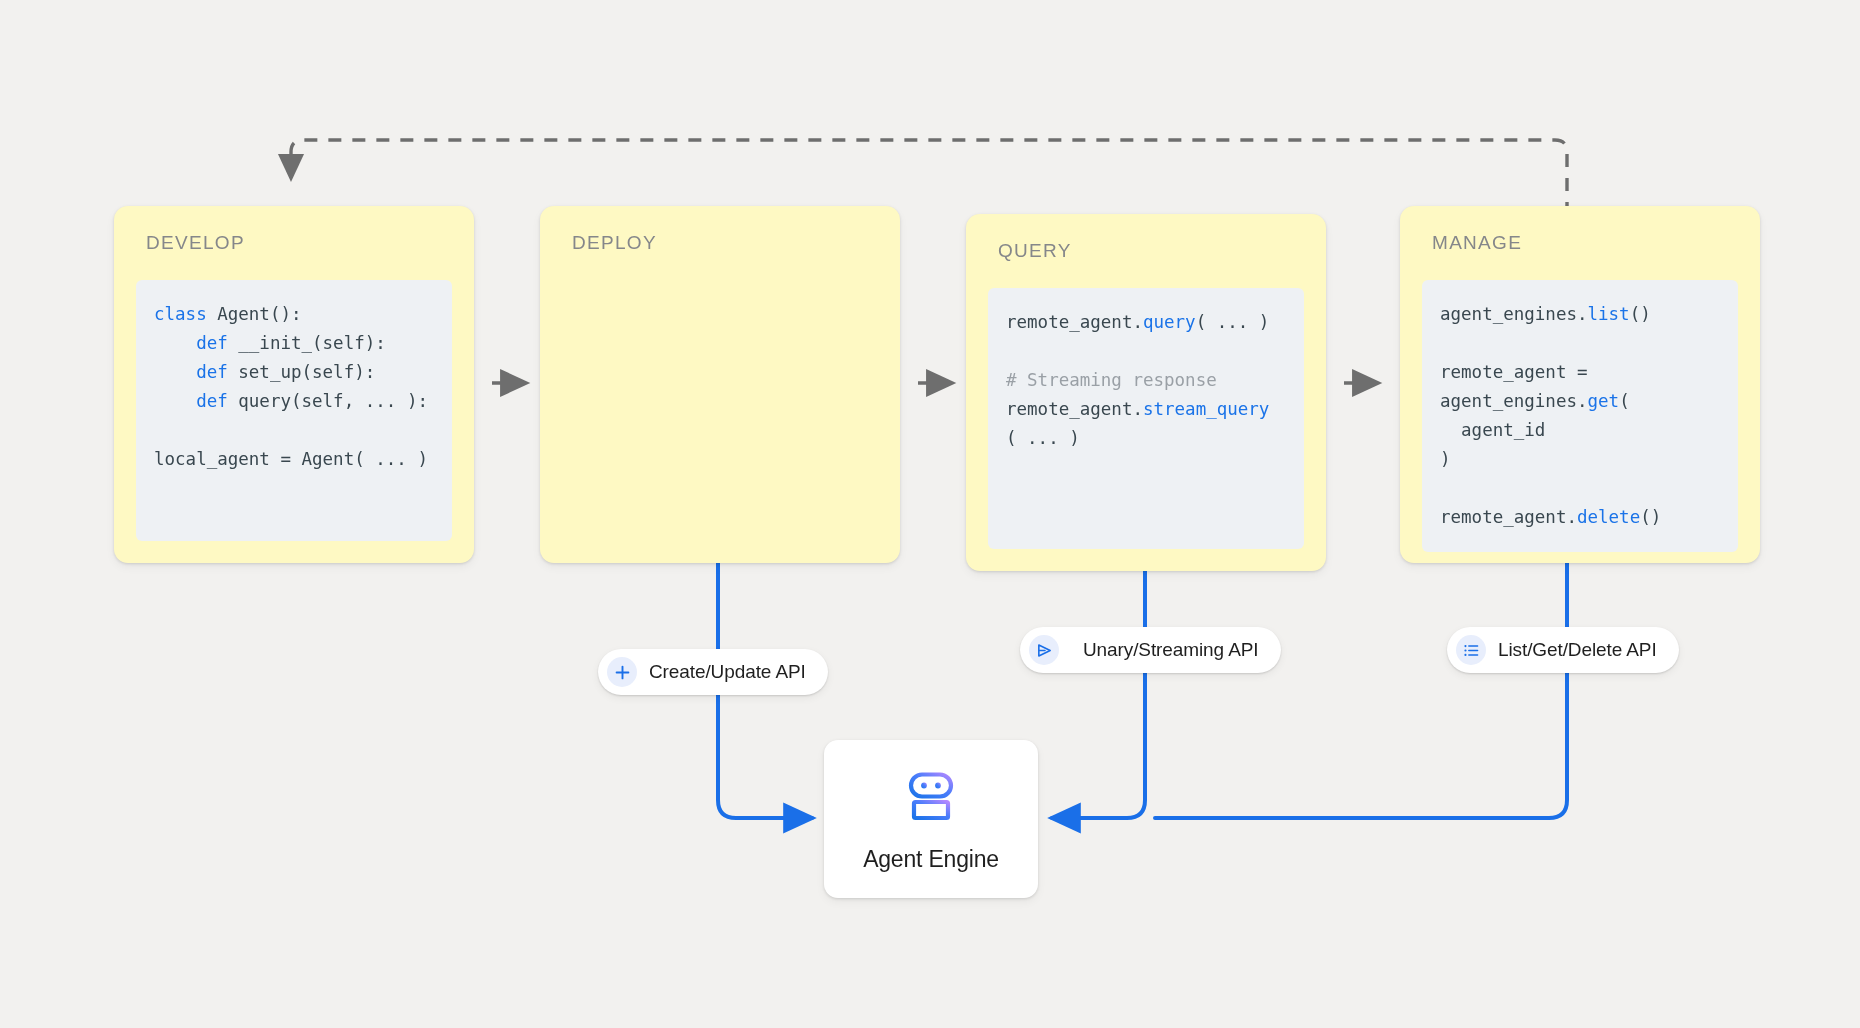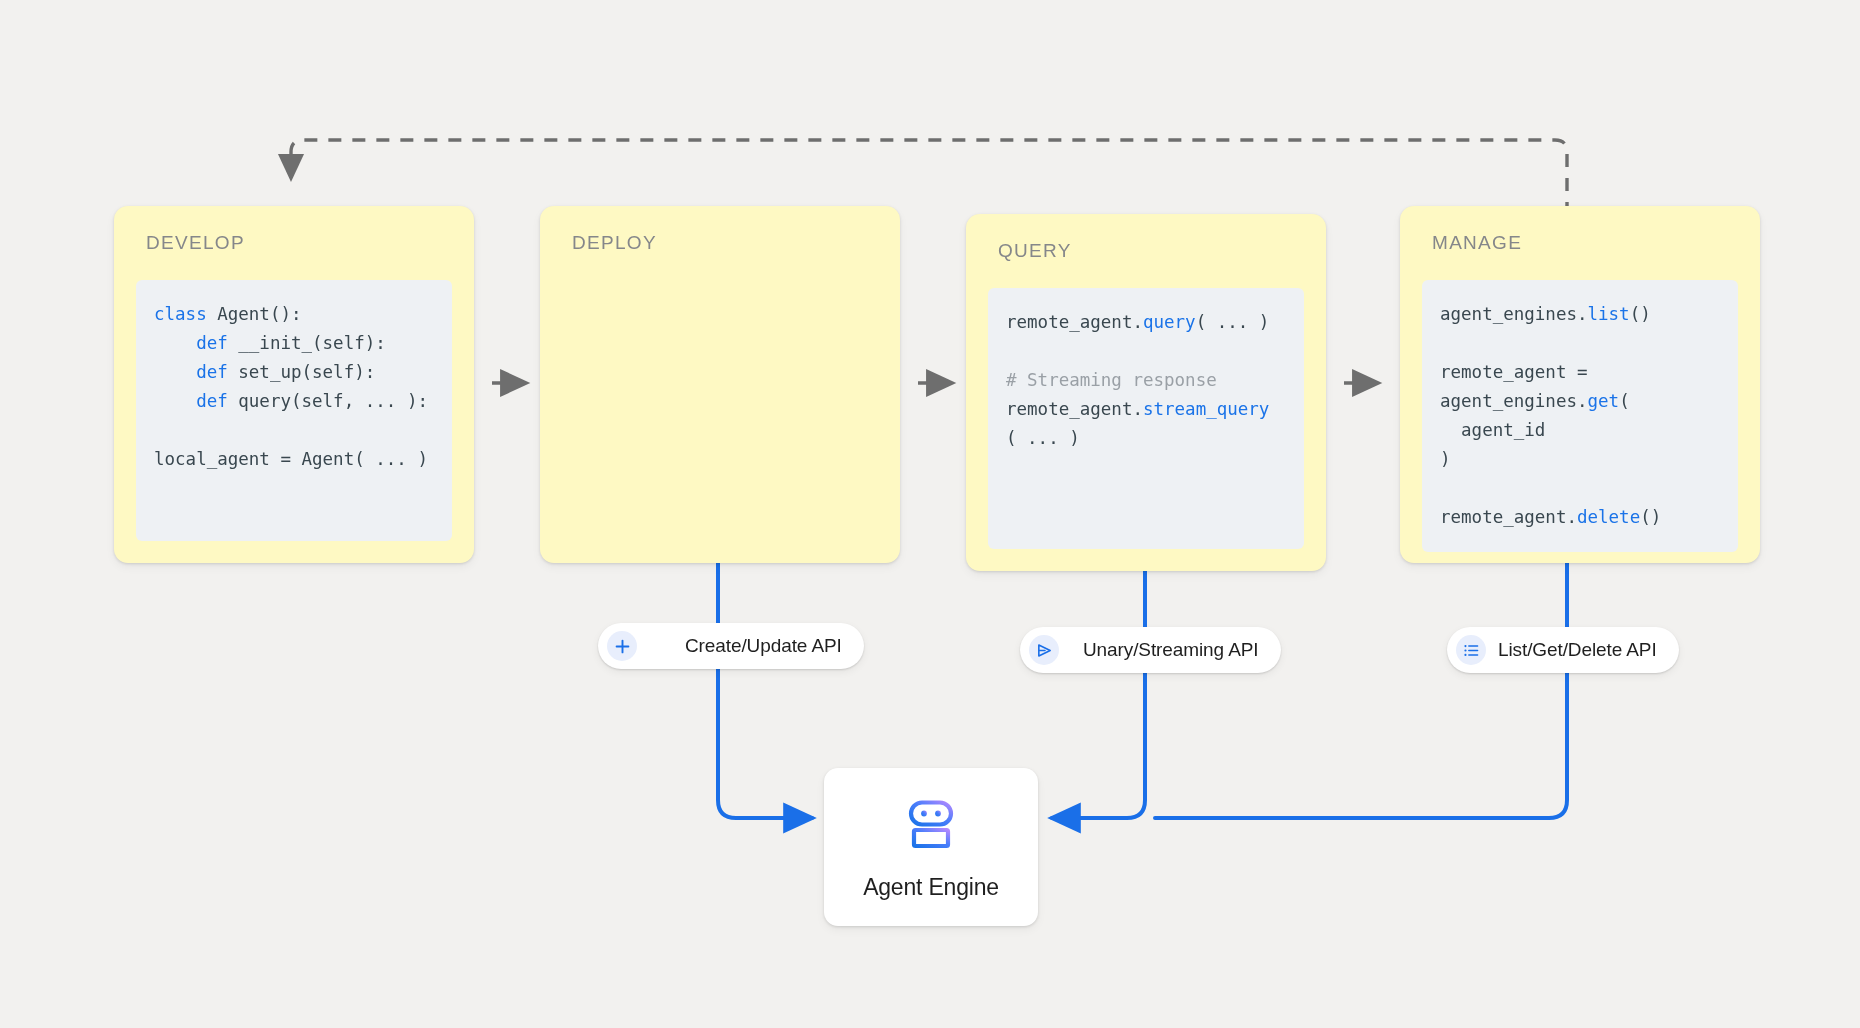--- a/index.html
+++ b/index.html
@@ -90,21 +90,21 @@
   .pill-label {
     font-size: 19px;
     color: #1f1f1f;
     letter-spacing: -0.1px;
   }
 
   
   #agent-node {
     position: absolute;
     left: 824px;
-    top: 768px;
+    top: 740px;
     width: 214px;
     height: 158px;
     background: #ffffff;
     border-radius: 14px;
     box-shadow: 0 1px 3px rgba(0,0,0,0.13), 0 4px 10px rgba(0,0,0,0.05);
     display: flex;
     flex-direction: column;
     align-items: center;
     justify-content: center;
   }
@@ -190,21 +190,21 @@
     <div class="code-block"><span>agent_engines.</span><span class="fn">list</span><span>()</span>
 <span></span>
 <span>remote_agent =</span>
 <span>agent_engines.</span><span class="fn">get</span><span>(</span>
 <span>  agent_id</span>
 <span>)</span>
 <span></span>
 <span>remote_agent.</span><span class="fn">delete</span><span>()</span></div>
   </div>
 
-  <div class="pill" style="left:598px; top:623px;gap:36px;">
+  <div class="pill" style="left:598px; top:649px;">
     <span class="pill-icon">
       <svg width="17" height="17" viewBox="0 0 17 17" aria-hidden="true">
         <path d="M8.5 2.6 V14.4 M2.6 8.5 H14.4" stroke="#1a6fe8" stroke-width="1.9" stroke-linecap="round"></path>
       </svg>
     </span>
     <span class="pill-label">Create/Update API</span>
   </div>
 
   <div class="pill" style="left:1020px; top:627px;gap:12px;">
     <span class="pill-icon">

